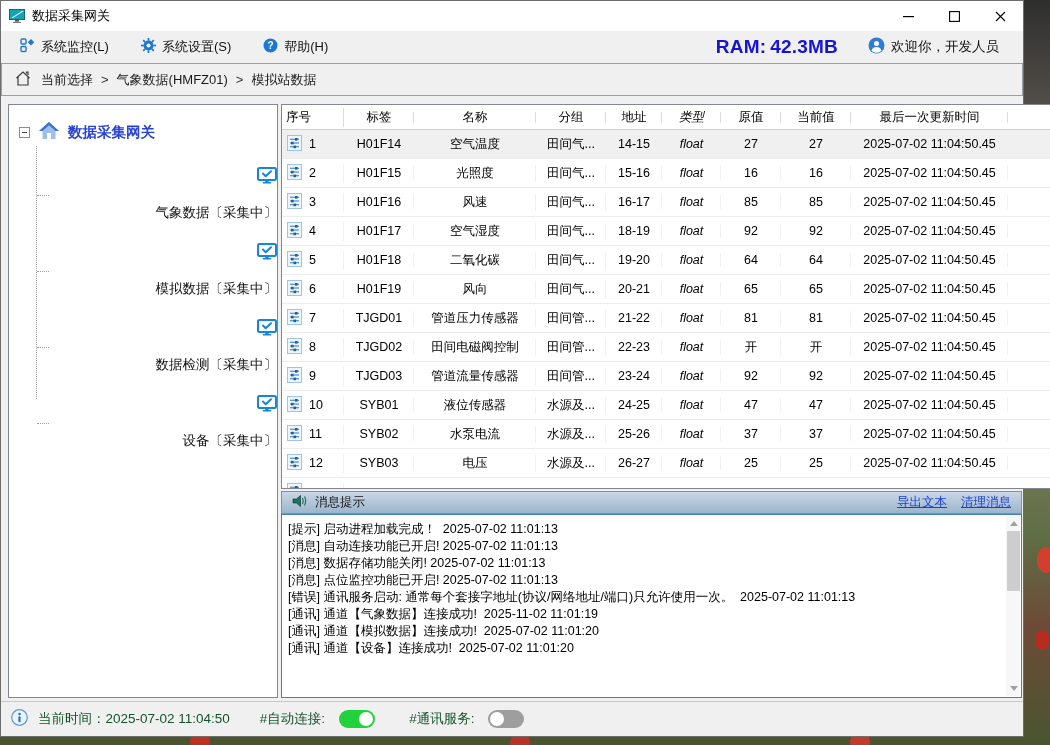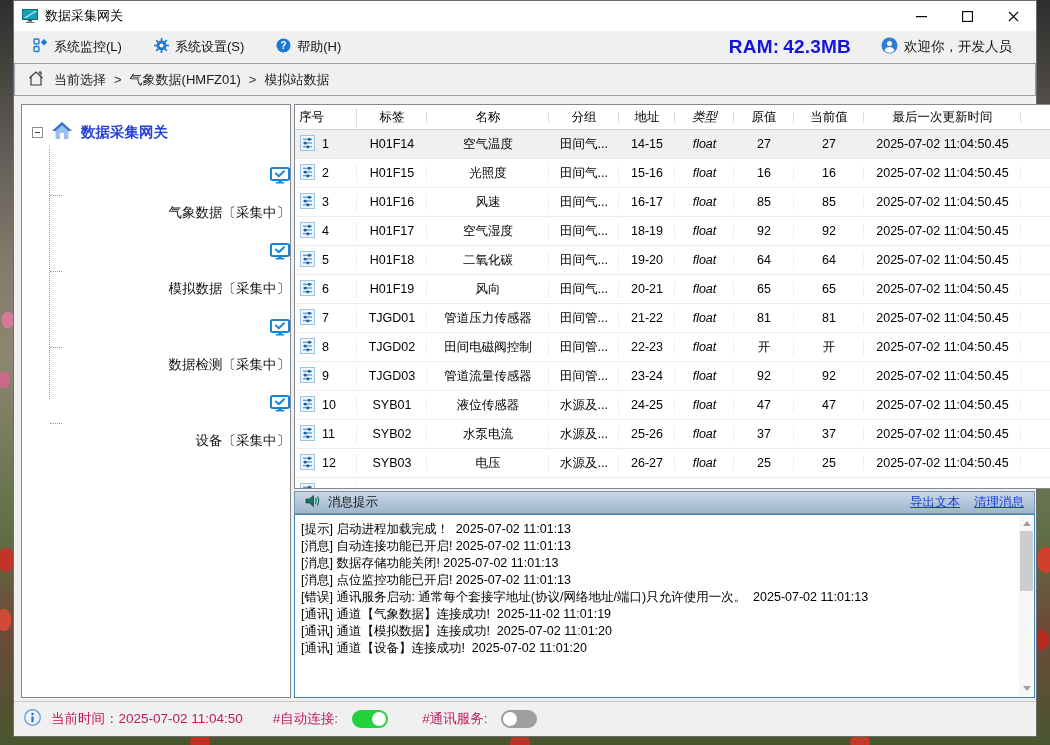--- a/index.html
+++ b/index.html
@@ -13,21 +13,21 @@
       radial-gradient(15px 21px at 1046px 560px, #d1402e 60%, transparent 62%),
       radial-gradient(12px 16px at 1042px 640px, #b52c20 60%, transparent 62%),
       radial-gradient(10px 14px at 8px 320px, #d47a97 60%, transparent 62%),
       radial-gradient(10px 14px at 4px 380px, #c96a88 60%, transparent 62%),
       radial-gradient(16px 18px at 200px 742px, #c0301f 60%, transparent 62%),
       radial-gradient(16px 18px at 520px 743px, #b83426 60%, transparent 62%),
       radial-gradient(16px 18px at 860px 742px, #c43a28 60%, transparent 62%),
       linear-gradient(180deg,#2e2e2e 0%,#484540 10%,#66605a 22%,#847a6a 35%,#8c8672 48%,#767a5a 60%,#5f6e45 72%,#6e4a38 84%,#49552f 100%);
   }
   .window{
-    position:absolute; left:13px; top:0; width:1024px; height:737px;
+    position:absolute; left:0; top:0; width:1024px; height:737px;
     background:#fff; border:1px solid #6d6d6d;
   }
   
   .titlebar{ position:absolute; left:0; top:0; right:0; height:30px; background:#fff; display:flex; align-items:center; }
   .titlebar .app-title{ font-size:13px; color:#000; margin-left:6px; }
   .app-icon{ margin-left:8px; display:flex; }
   .win-controls{ margin-left:auto; display:flex; height:100%; }
   .win-btn{ width:46px; height:100%; display:flex; align-items:center; justify-content:center; cursor:default; }
   
   .menubar{ position:absolute; left:0; top:30px; right:0; height:32px; background:#f0f0f0; display:flex; align-items:center; padding:0 10px; }
@@ -79,21 +79,21 @@
   .msg-header{ height:23px; background:linear-gradient(180deg,var(--msg-header-top,#c9d7e6),var(--msg-header-bottom,#9db5cc)); border:1px solid #7b93a8; display:flex; align-items:center; padding:0 10px; }
   .msg-title{ font-size:12.5px; color:#111; margin-left:7px; }
   .msg-links{ margin-left:auto; display:flex; gap:14px; }
   .msg-link{ font-size:12.5px; color:var(--link-blue,#1a3fd9); text-decoration:underline; cursor:pointer; }
   .log-area{ position:absolute; left:0; right:0; top:23px; bottom:0; background:#fff; border:1px solid var(--log-border,#3f83bb); overflow:hidden; padding:6px 9px 0 6px; }
   .log-line{ font-size:12.5px; color:#000; line-height:17px; white-space:pre-wrap; }
   .log-scroll{ position:absolute; right:1px; top:1px; bottom:1px; width:14px; background:#f7f7f7; }
   .log-scroll .tri-up,.log-scroll .tri-down{ opacity:.55; }
   
   .statusbar{ position:absolute; left:0; right:0; bottom:0; height:35px; background:#f0f0f0; border-top:1px solid #c8c8c8; display:flex; align-items:center; padding:0 10px; gap:10px; }
-  .status-text{ font-size:13.5px; color:#be185d; }
+  .status-text{ font-size:13.5px; color:#14532d; }
   .toggle{ width:36px; height:18px; border-radius:9px; position:relative; margin:0 4px; }
   .toggle .knob{ position:absolute; top:2px; width:14px; height:14px; border-radius:50%; background:#fff; }
   .toggle.on{ background:var(--toggle-on,#22d23c); } .toggle.on .knob{ right:2px; }
   .toggle.off{ background:var(--toggle-off,#9e9e9e); } .toggle.off .knob{ left:2px; }
   .gap18{ width:10px; }
 </style>
 </head>
 <body>
 
 <div class="window">

